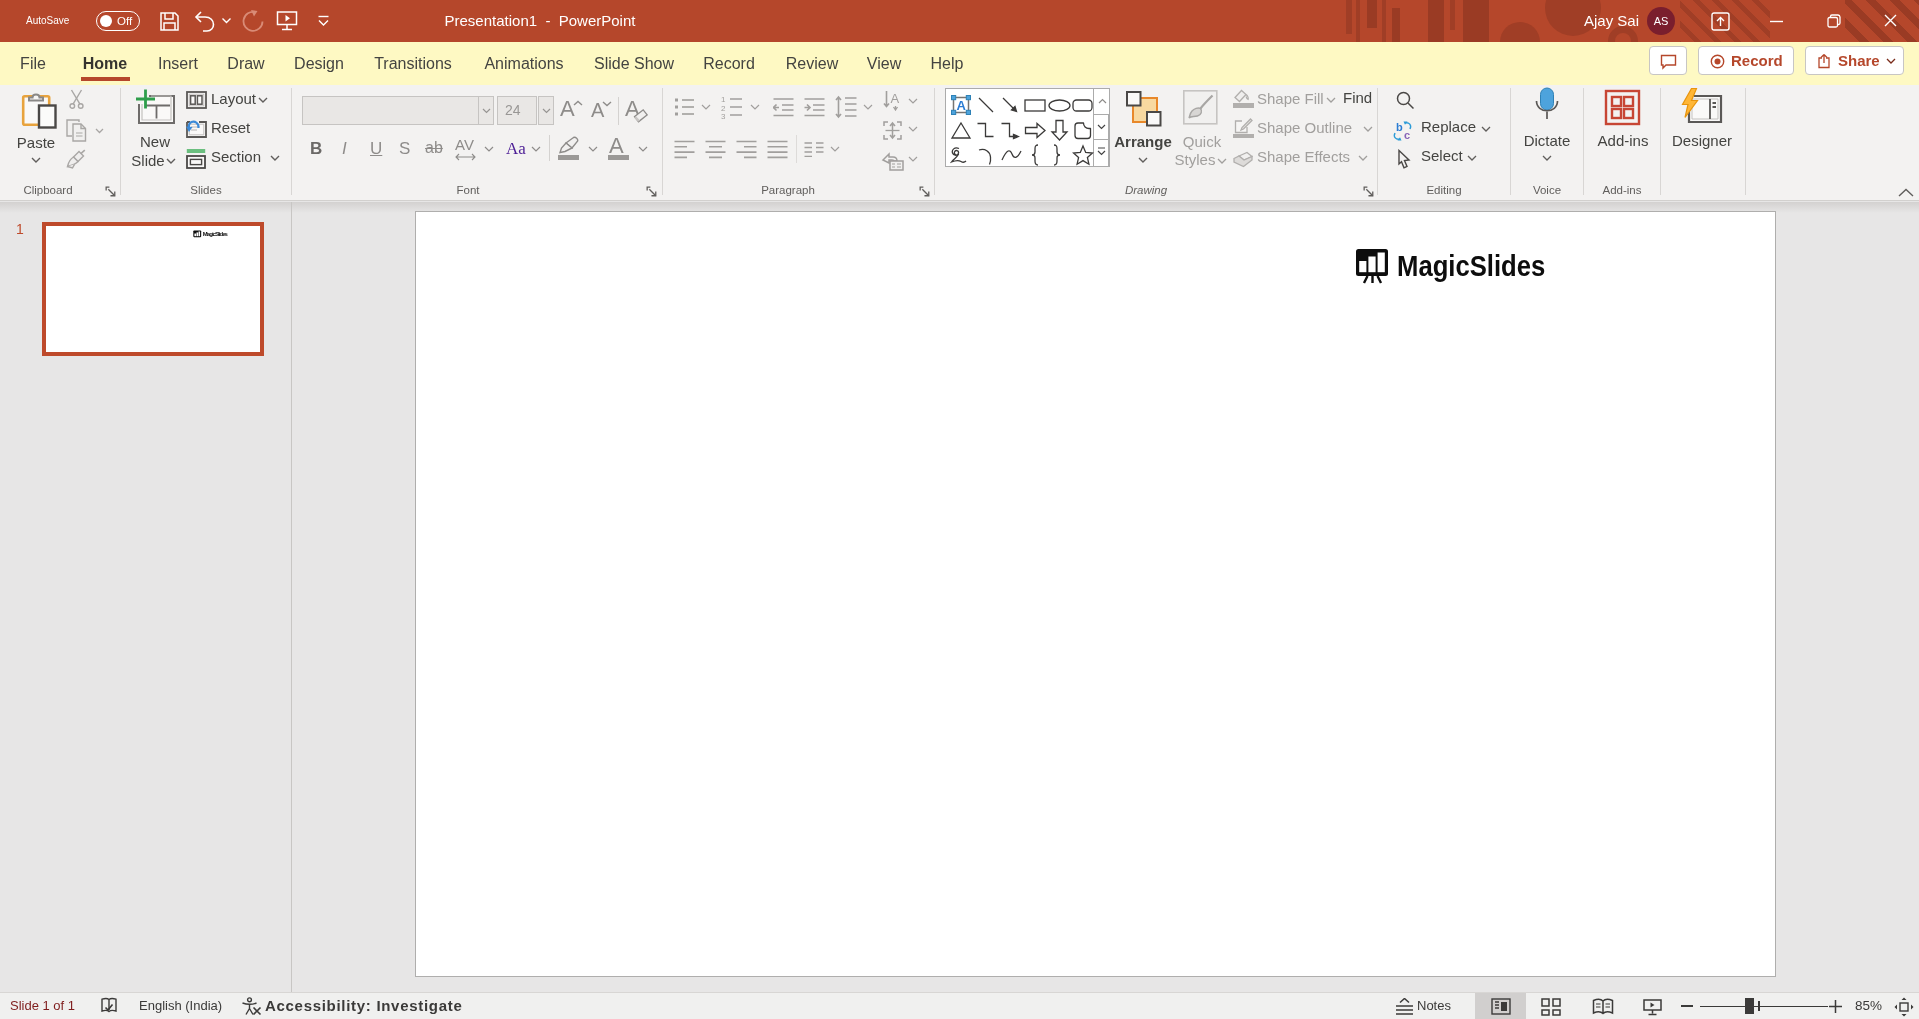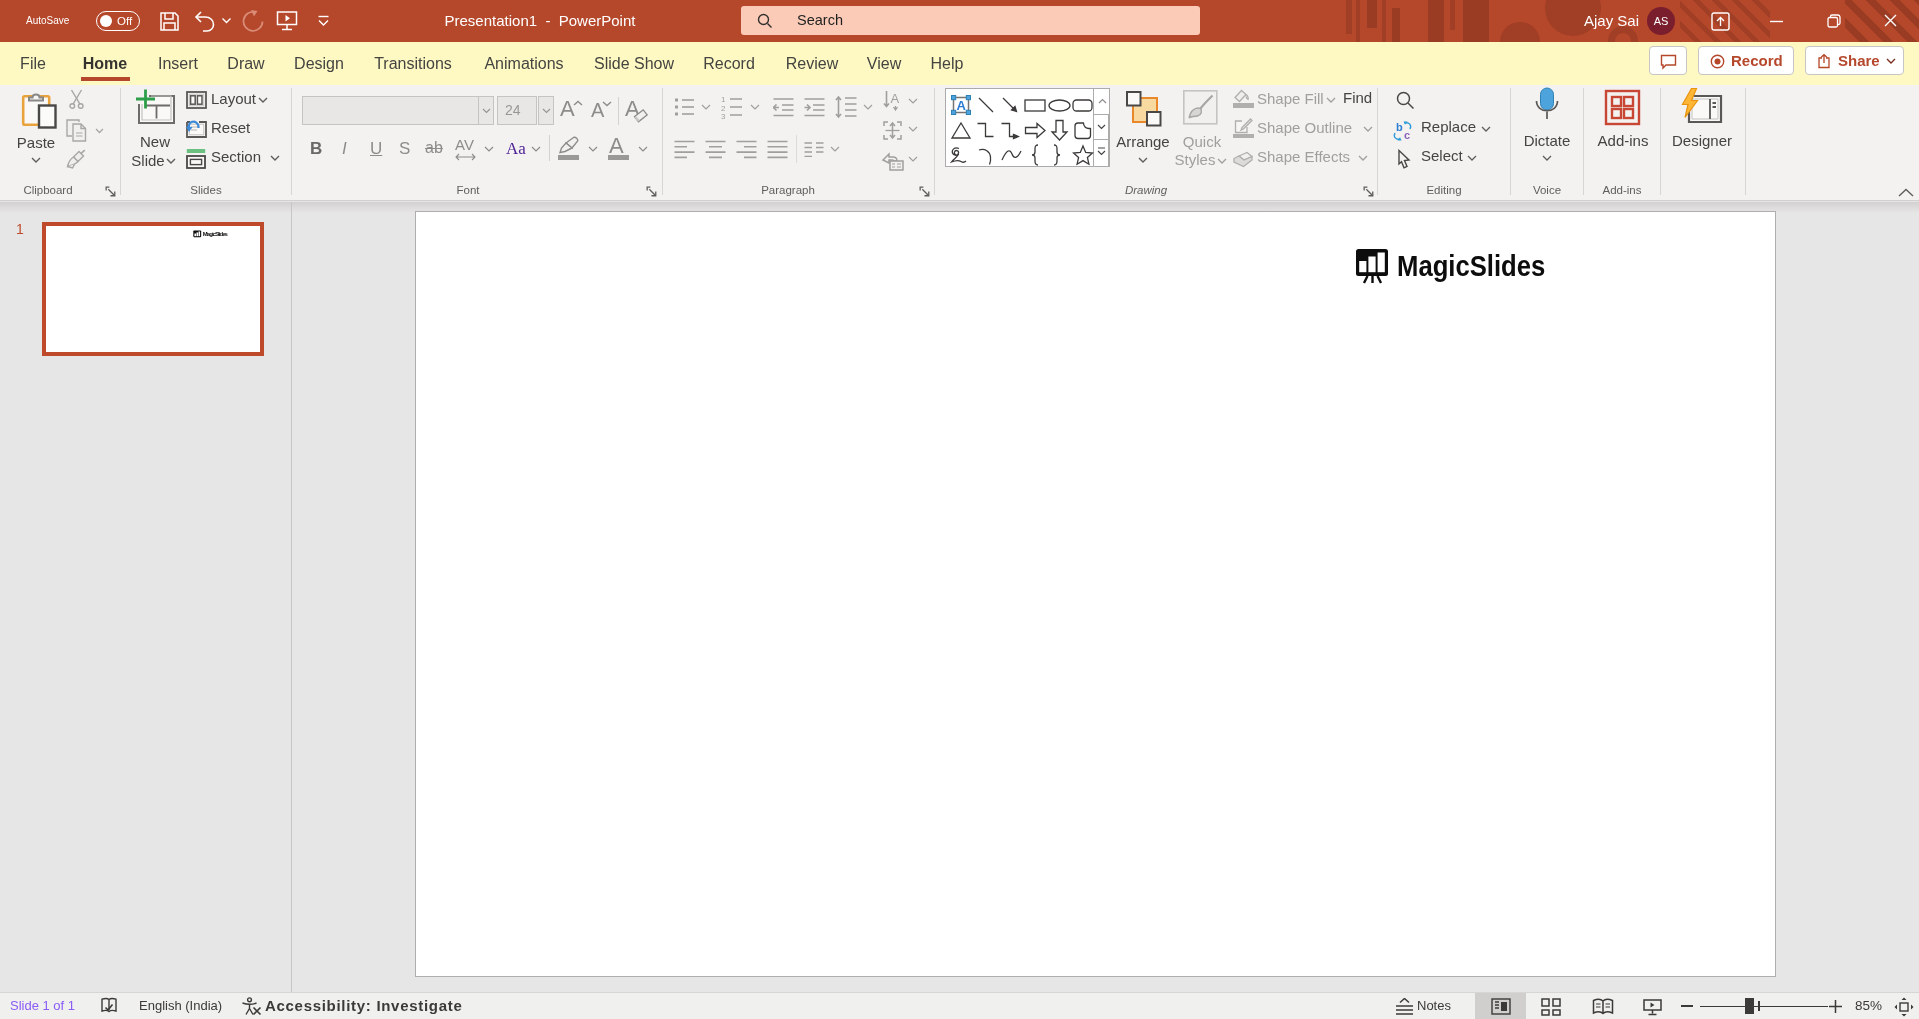--- a/index.html
+++ b/index.html
@@ -69,27 +69,20 @@
     <path d="M6 19.5 H16"></path>
   </svg>
 
   <svg class="abs" style="left:317px;top:15px;" width="13" height="13" viewBox="0 0 13 13" fill="none" stroke="#fff" stroke-width="1.4">
     <path d="M1.5 1.5 H11.5"></path>
     <path d="M2 5.5 L6.5 10 L11 5.5"></path>
   </svg>
 
   <div class="abs" style="left:440px;top:0;width:200px;height:42px;line-height:42px;font-size:15px;text-align:center;">Presentation1&nbsp;&nbsp;-&nbsp;&nbsp;PowerPoint</div>
 
-  <div class="abs" style="left:741px;top:6px;width:459px;height:29px;background:#FBCBB8;border-radius:3px;">
-    <svg class="abs" style="left:16px;top:7px;" width="16" height="16" viewBox="0 0 16 16" fill="none" stroke="#33302E" stroke-width="1.4">
-      <circle cx="6.5" cy="6.5" r="5"></circle>
-      <path d="M10.5 10.5 L14.5 14.5"></path>
-    </svg>
-    <div class="abs" style="left:56px;top:0;height:29px;line-height:29px;font-size:14.5px;color:#201F1E;">Search</div>
-  </div>
 
   <div class="abs" style="left:1584px;top:0;height:42px;line-height:42px;font-size:15px;">Ajay Sai</div>
   <div class="abs" style="left:1647px;top:7px;width:28px;height:28px;border-radius:50%;background:#7A1E2D;text-align:center;line-height:28px;font-size:11px;">AS</div>
 
   <svg class="abs" style="left:1711px;top:12px;" width="19" height="19" viewBox="0 0 19 19" fill="none" stroke="#fff" stroke-width="1.4">
     <rect x="1" y="1" width="17" height="17" rx="2"></rect>
     <path d="M9.5 14 V6"></path>
     <path d="M6 9 L9.5 5.5 L13 9"></path>
   </svg>
   <svg class="abs" style="left:1770px;top:20px;" width="13" height="3" viewBox="0 0 13 3" fill="none" stroke="#fff" stroke-width="1.4">
@@ -466,21 +459,21 @@
     <svg class="abs" style="left:126px;top:55px;" width="22" height="22" viewBox="0 0 22 22" fill="none" stroke="#3B3A39" stroke-width="1.3">
         <path d="M11 2 L13.7 8.4 L20.5 9 L15.4 13.5 L16.9 20.2 L11 16.6 L5.1 20.2 L6.6 13.5 L1.5 9 L8.3 8.4 Z"></path>
       </svg>
   </div>
 
   <svg class="abs" style="left:1125px;top:5px;" width="37" height="37" viewBox="0 0 37 37" fill="none">
     <rect x="8" y="8" width="24" height="24" fill="#F8D9A0" stroke="#E8882A" stroke-width="2"></rect>
     <rect x="2" y="2" width="13.5" height="13.5" fill="#FAF9F8" stroke="#4A4846" stroke-width="2"></rect>
     <rect x="22" y="22" width="13.5" height="13.5" fill="#FAF9F8" stroke="#4A4846" stroke-width="2"></rect>
   </svg>
-  <div class="abs btnlabel" style="left:1113px;top:48px;width:60px;text-align:center;">Arrange</div>
+  <div class="abs btnlabel" style="left:1113px;top:48px;width:60px;text-align:center;font-weight:bold;">Arrange</div>
   <svg class="abs" style="left:1138px;top:72px;" width="10" height="7" viewBox="0 0 10 7" fill="none" stroke="#605E5C" stroke-width="1.4">
       <path d="M1 1 L5 5 L9 1"></path>
     </svg>
 
   <svg class="abs" style="left:1183px;top:5px;" width="35" height="35" viewBox="0 0 35 35" fill="none">
     <rect x="0.8" y="0.8" width="33" height="33" stroke="#C6C4C2" stroke-width="1.6" fill="#F1F0EF"></rect>
     <path d="M29.5 5.5 C25 10 20 15 17.5 18.5" stroke="#A8A6A4" stroke-width="2.2"></path>
     <path d="M17.5 18.5 C19.5 21 18.5 25 14.5 26 C10.5 27 8 26 6 28 C7 25.5 6.8 23.5 9 21 C11 18.7 15 17.2 17.5 18.5 Z" fill="#D8D6D4" stroke="#A8A6A4" stroke-width="1.4"></path>
   </svg>
   <div class="abs btnlabel gray" style="left:1172px;top:48px;width:60px;text-align:center;">Quick</div>
@@ -603,21 +596,21 @@
       <rect x="2" y="1" width="32" height="27" rx="2.5" fill="#0D0D0D"></rect>
       <path d="M13.5 28 L10 35 M18.5 28 V35 M23.5 28 L27 35" stroke="#0D0D0D" stroke-width="2.4"></path>
       <rect x="5.2" y="13" width="7.2" height="11.2" fill="#fff"></rect>
       <rect x="14.4" y="8.5" width="7.2" height="15.7" fill="#fff"></rect>
       <rect x="23.6" y="4.5" width="7.2" height="19.7" fill="#fff"></rect>
     </svg>
     <div class="abs" style="left:981px;top:37px;font-size:29.5px;font-weight:bold;color:#0D0D0D;transform:scaleX(0.87);transform-origin:0 0;">MagicSlides</div>
   </div>
 </div>
 <div id="statusbar">
-  <div class="abs" style="left:10px;top:0;height:26px;line-height:26px;font-size:13px;color:#8b5cf6;">Slide 1 of 1</div>
+  <div class="abs" style="left:10px;top:0;height:26px;line-height:26px;font-size:13px;color:#7f1d1d;">Slide 1 of 1</div>
   <svg class="abs" style="left:100px;top:4px;" width="18" height="18" viewBox="0 0 18 18" fill="none" stroke="#3B3A39" stroke-width="1.4">
     <path d="M9 2.5 C7.5 1.3 5 1.3 2 2.2 V14 C5 13.1 7.5 13.2 9 14.5 C10.5 13.2 13 13.1 16 14 V2.2 C13 1.3 10.5 1.3 9 2.5 V13"></path>
     <path d="M5.5 10.5 L8 13 L12.5 7.5" stroke-width="1.6"></path>
   </svg>
   <div class="abs" style="left:139px;top:0;height:26px;line-height:26px;font-size:13px;color:#3B3A39;">English (India)</div>
   <svg class="abs" style="left:241px;top:4px;" width="21" height="19" viewBox="0 0 21 19" fill="none" stroke="#3B3A39" stroke-width="1.4">
     <circle cx="8.5" cy="2.8" r="1.9"></circle>
     <path d="M1.5 6 C5.5 7.5 11.5 7.5 15.5 6"></path>
       <path d="M8.5 7.5 V11.5 M8.5 11.5 L5 17.5 M8.5 11.5 L12 17.5"></path>
     <path d="M12.5 10.5 L19.5 17.5 M19.5 10.5 L12.5 17.5" stroke-width="1.6"></path>

